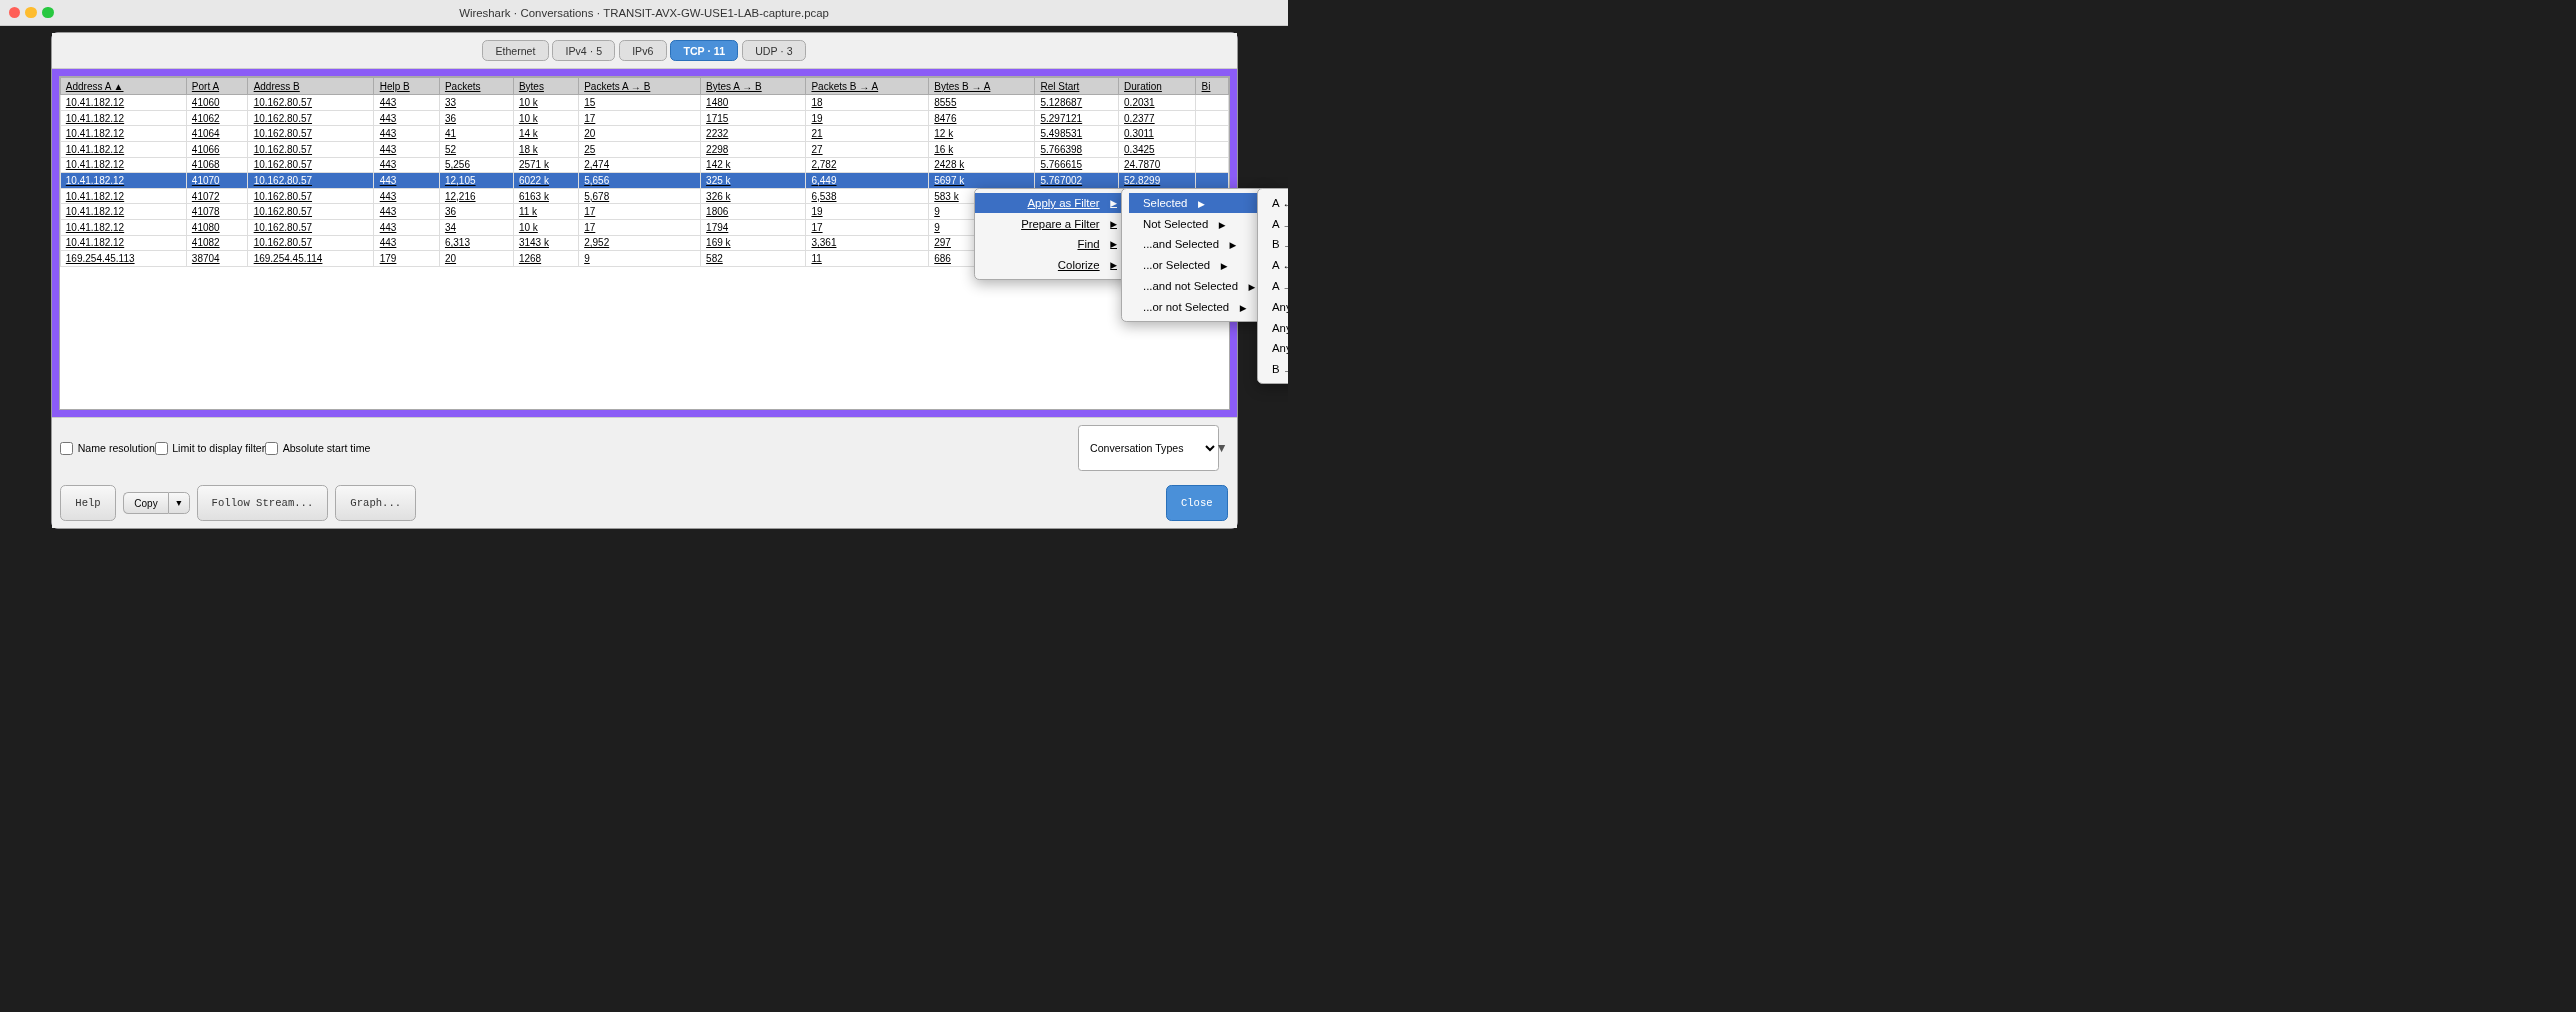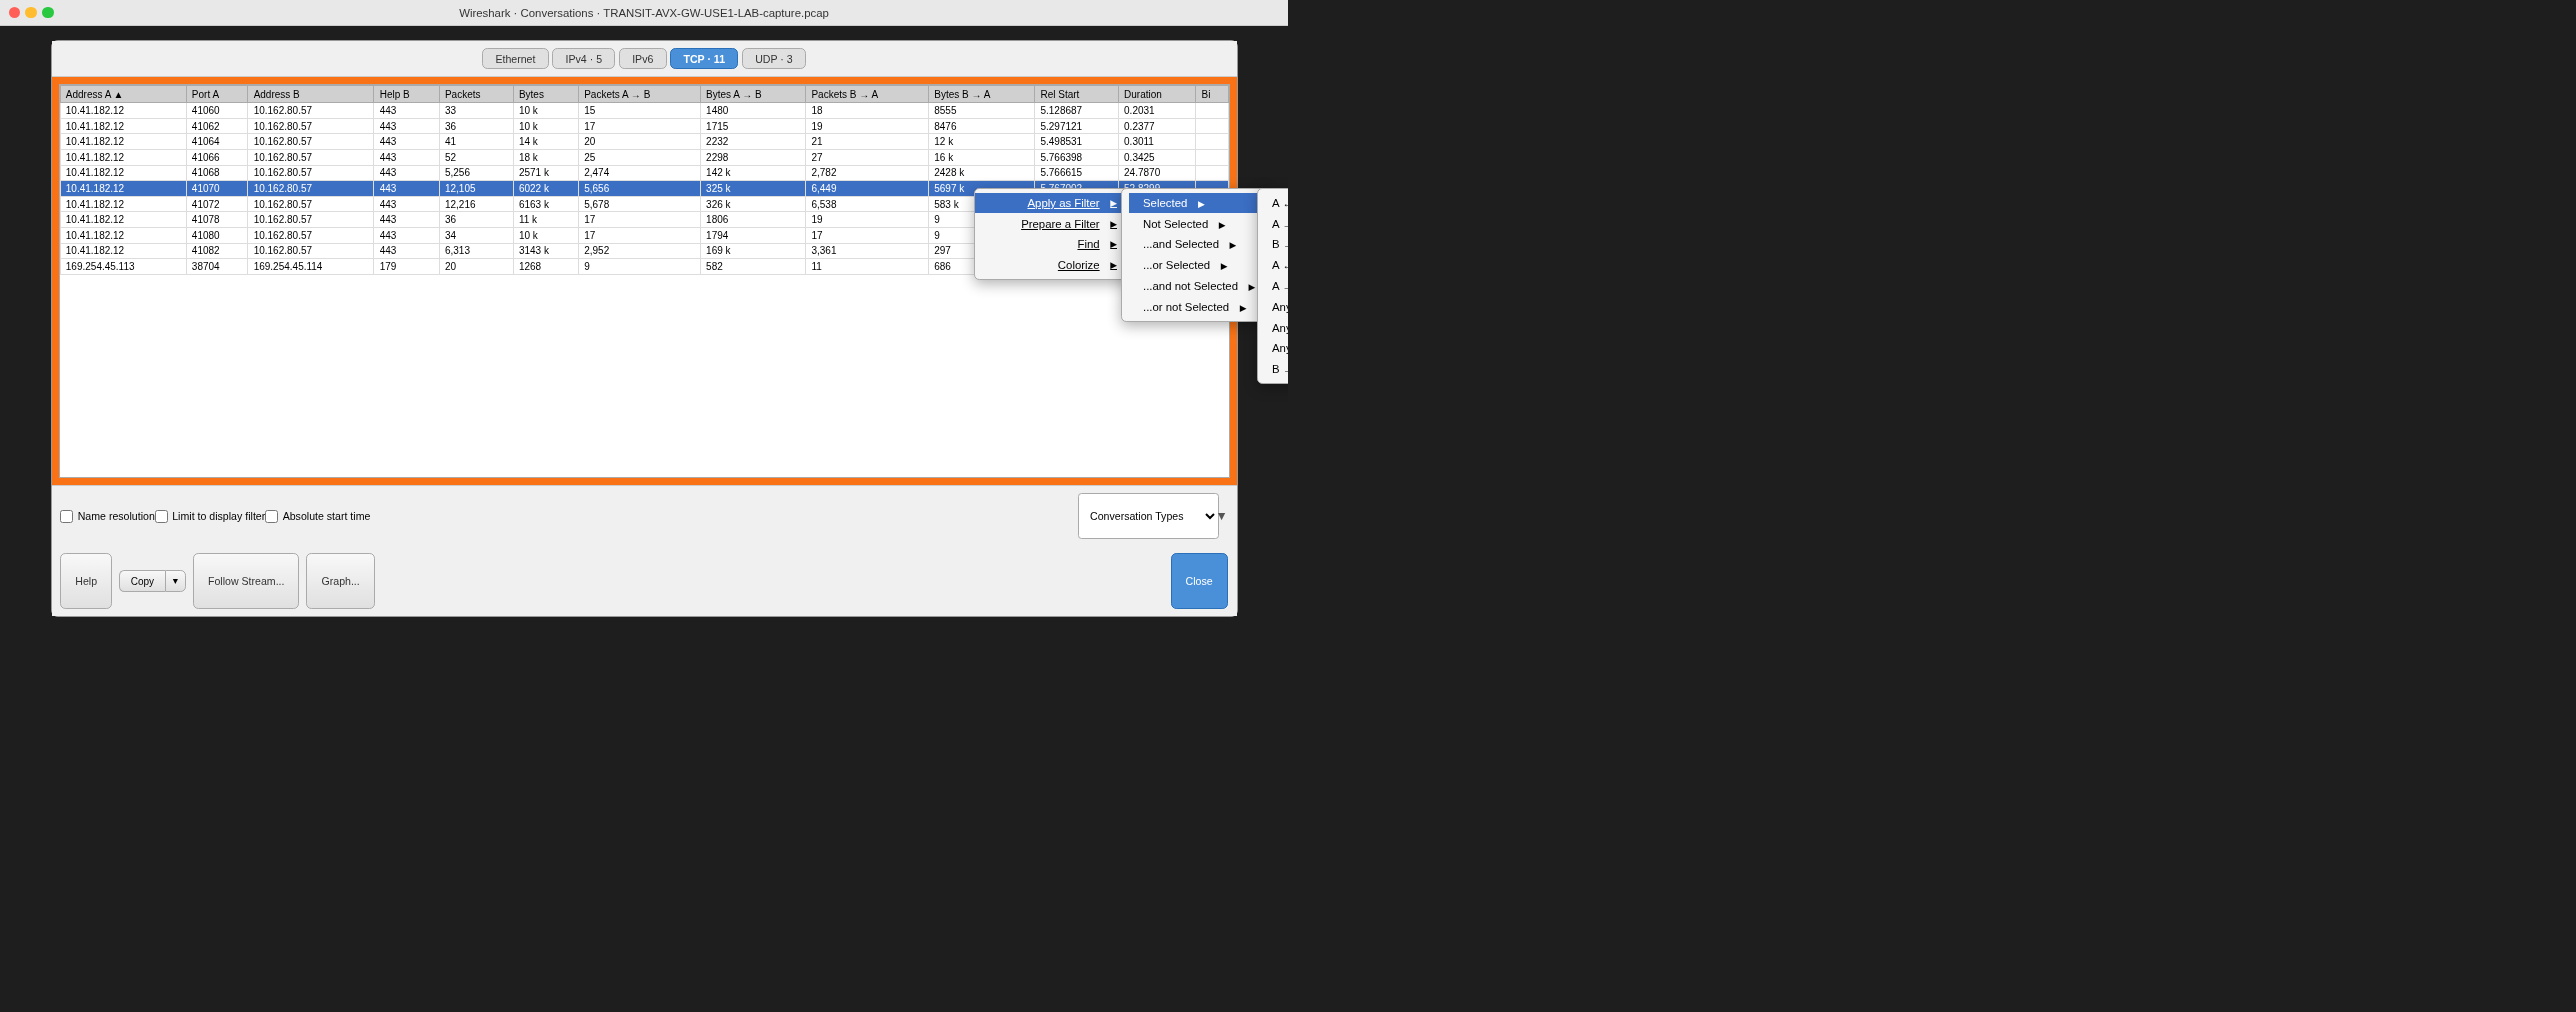--- a/index.html
+++ b/index.html
@@ -42,24 +42,24 @@
     .btn-minimize { background: #febc2e; }
     .btn-maximize { background: #28c840; }
     .titlebar-title {
       font-size: 11.4px;
       color: #333;
       font-weight: 500;
     }
 
     
     .dialog {
-      background: #f97316;
+      background: #8b5cf6;
       border: 0.9px solid #999;
       border-radius: 7px;
-      margin: 14px auto;
+      margin: 6px auto;
       width: 1187px;
       position: relative;
     }
 
     
     .tab-bar {
       display: flex;
       align-items: center;
       justify-content: center;
       padding: 7px 0;
@@ -82,21 +82,22 @@
       border-color: #2a70b9;
       font-weight: bold;
     }
 
     
     .table-container {
       background: white;
       margin: 7px;
       border: 0.9px solid #aaa;
       overflow: auto;
-      height: 394px;
+      height: 334px;
+      text-decoration: underline;
     }
     table {
       width: 100%;
       border-collapse: collapse;
       font-size: 10px;
     }
     thead th {
       background: #d0d0d0;
       border: 0.9px solid #aaa;
       padding: 2.6px 5.3px;
@@ -144,27 +145,28 @@
 
     
     .button-row {
       display: flex;
       align-items: center;
       padding: 7px 8.8px;
       gap: 7px;
       background: #f0f0f0;
     }
     .btn {
-      padding: 21px 14px;
+      padding: 11px 14px;
       border-radius: 5.3px;
       border: 0.9px solid #aaa;
       background: linear-gradient(to bottom, #f8f8f8, #e0e0e0);
       font-size: 10.6px;
       cursor: pointer;
       color: #333;
+      font-family: Liberation Mono, monospace;
     }
     .btn-primary {
       background: #4a90d9;
       color: white;
       border-color: #2a70b9;
     }
     .btn-split {
       display: flex;
       align-items: stretch;
     }

